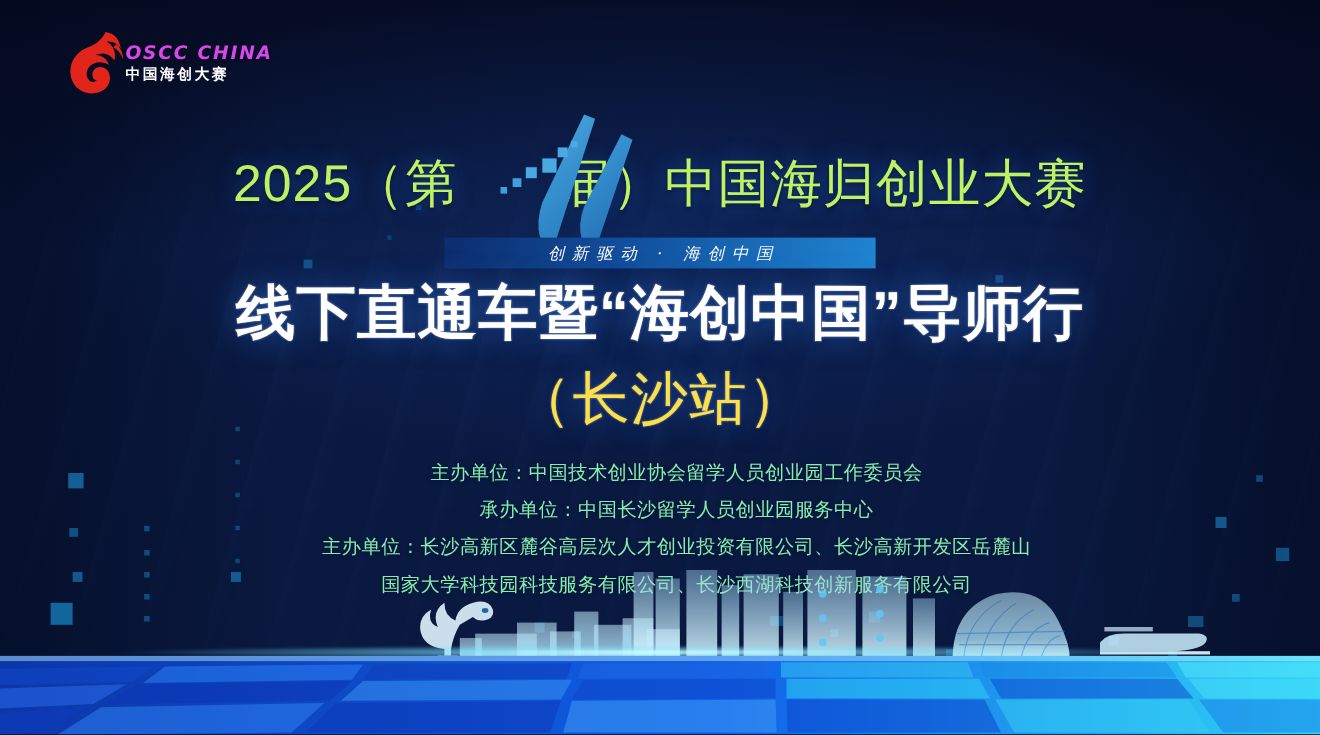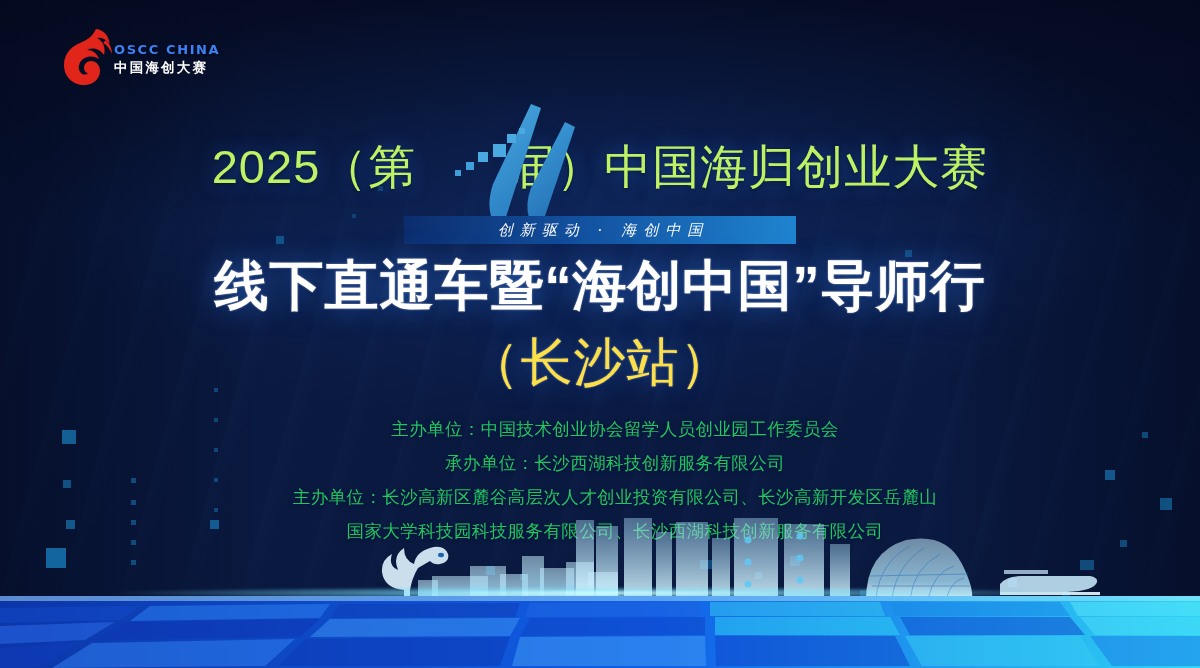--- a/index.html
+++ b/index.html
@@ -71,23 +71,24 @@
   .logo-wrap {
     position: absolute;
     left: 62px;
     top: 28px;
     width: 150px;
     height: 62px;
   }
   .logo-mark { position:absolute; left:0; top:0; width:52px; height:58px; }
   .logo-texts { position:absolute; left: 52px; top: 14px; }
   .logo-en {
-    color: #3b82f6;
-    font-size: 13px;
+    color: #d946ef;
+    font-size: 17px;
     font-weight: bold;
+    font-style: italic;
     letter-spacing: 1.6px;
     line-height: 15px;
     white-space: nowrap;
     font-family: "DejaVu Sans", sans-serif;
     text-shadow: 0 0 3px rgba(0,0,0,.6);
   }
   .logo-cn {
     color: #ffffff;
     font-size: 13.5px;
     font-weight: bold;
@@ -183,21 +184,21 @@
   }
 
   
   .orgs {
     position: absolute;
     left: 0; right: 0;
     top: 412px;
     text-align: center;
   }
   .org-line {
-    color: #22c55e;
+    color: #86efac;
     font-size: 17.5px;
     line-height: 34px;
     letter-spacing: 0.4px;
     white-space: nowrap;
     text-shadow: 0 1px 3px rgba(0,15,60,.7);
     padding-left: 30px;
   }
 
   
   .city {
@@ -316,21 +317,21 @@
 
   <div class="slogan-bar">
     <span class="slogan-text">创新驱动 · 海创中国</span>
   </div>
 
   <div class="headline">线下直通车暨“海创中国”导师行</div>
   <div class="headline-2">（长沙站）</div>
 
   <div class="orgs">
     <div class="org-line">主办单位：中国技术创业协会留学人员创业园工作委员会</div>
-    <div class="org-line">承办单位：长沙西湖科技创新服务有限公司</div>
+    <div class="org-line">承办单位：中国长沙留学人员创业园服务中心</div>
     <div class="org-line">主办单位：长沙高新区麓谷高层次人才创业投资有限公司、长沙高新开发区岳麓山</div>
     <div class="org-line">国家大学科技园科技服务有限公司、长沙西湖科技创新服务有限公司</div>
   </div>
 
   <div class="city">
     <svg width="1200" height="150" viewBox="0 0 1200 150">
       <defs>
         <linearGradient id="bldg" x1="0" y1="0" x2="0" y2="1">
           <stop offset="0%" stop-color="#bfe6f6" stop-opacity=".55"></stop>
           <stop offset="70%" stop-color="#a8dcf5" stop-opacity=".80"></stop>

